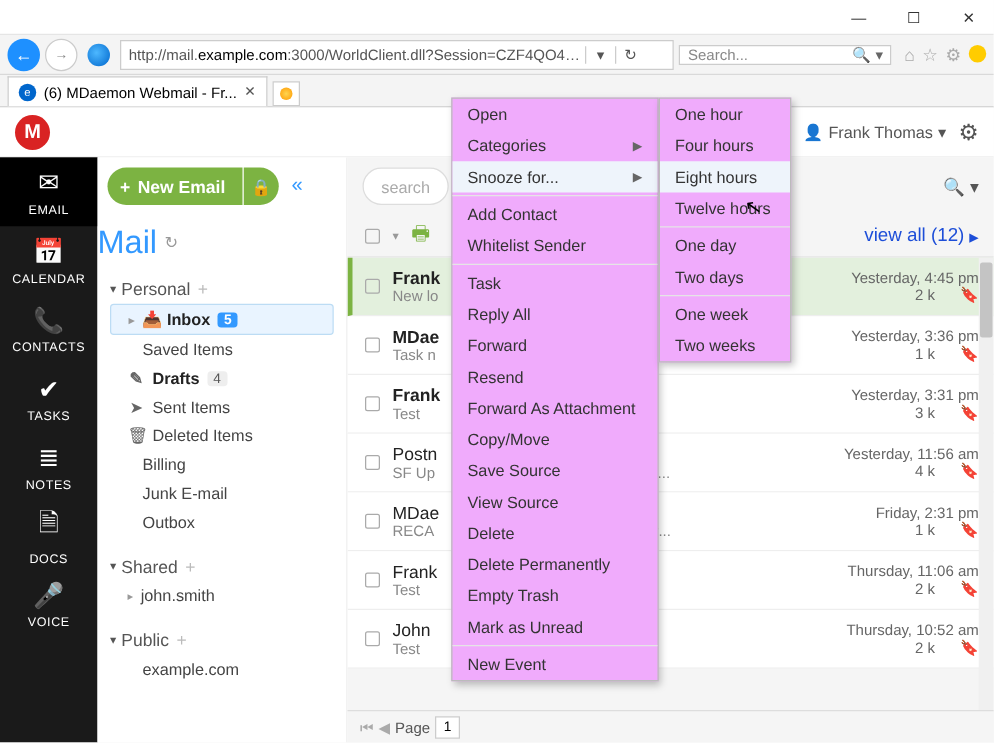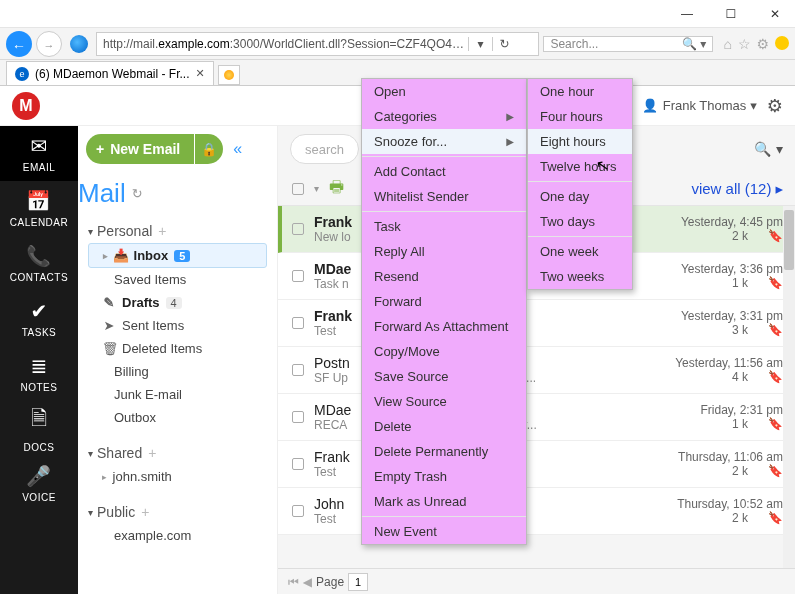--- a/index.html
+++ b/index.html
@@ -418,24 +418,24 @@
       <span>Whitelist Sender</span>
     </div>
     <div class="ctx-sep"></div>
     <div class="ctx-item">
       <span>Task</span>
     </div>
     <div class="ctx-item">
       <span>Reply All</span>
     </div>
     <div class="ctx-item">
+      <span>Forward</span>
+    </div>
+    <div class="ctx-item">
       <span>Resend</span>
-    </div>
-    <div class="ctx-item">
-      <span>Forward</span>
     </div>
     <div class="ctx-item">
       <span>Forward As Attachment</span>
     </div>
     <div class="ctx-item">
       <span>Copy/Move</span>
     </div>
     <div class="ctx-item">
       <span>Save Source</span>
     </div>

